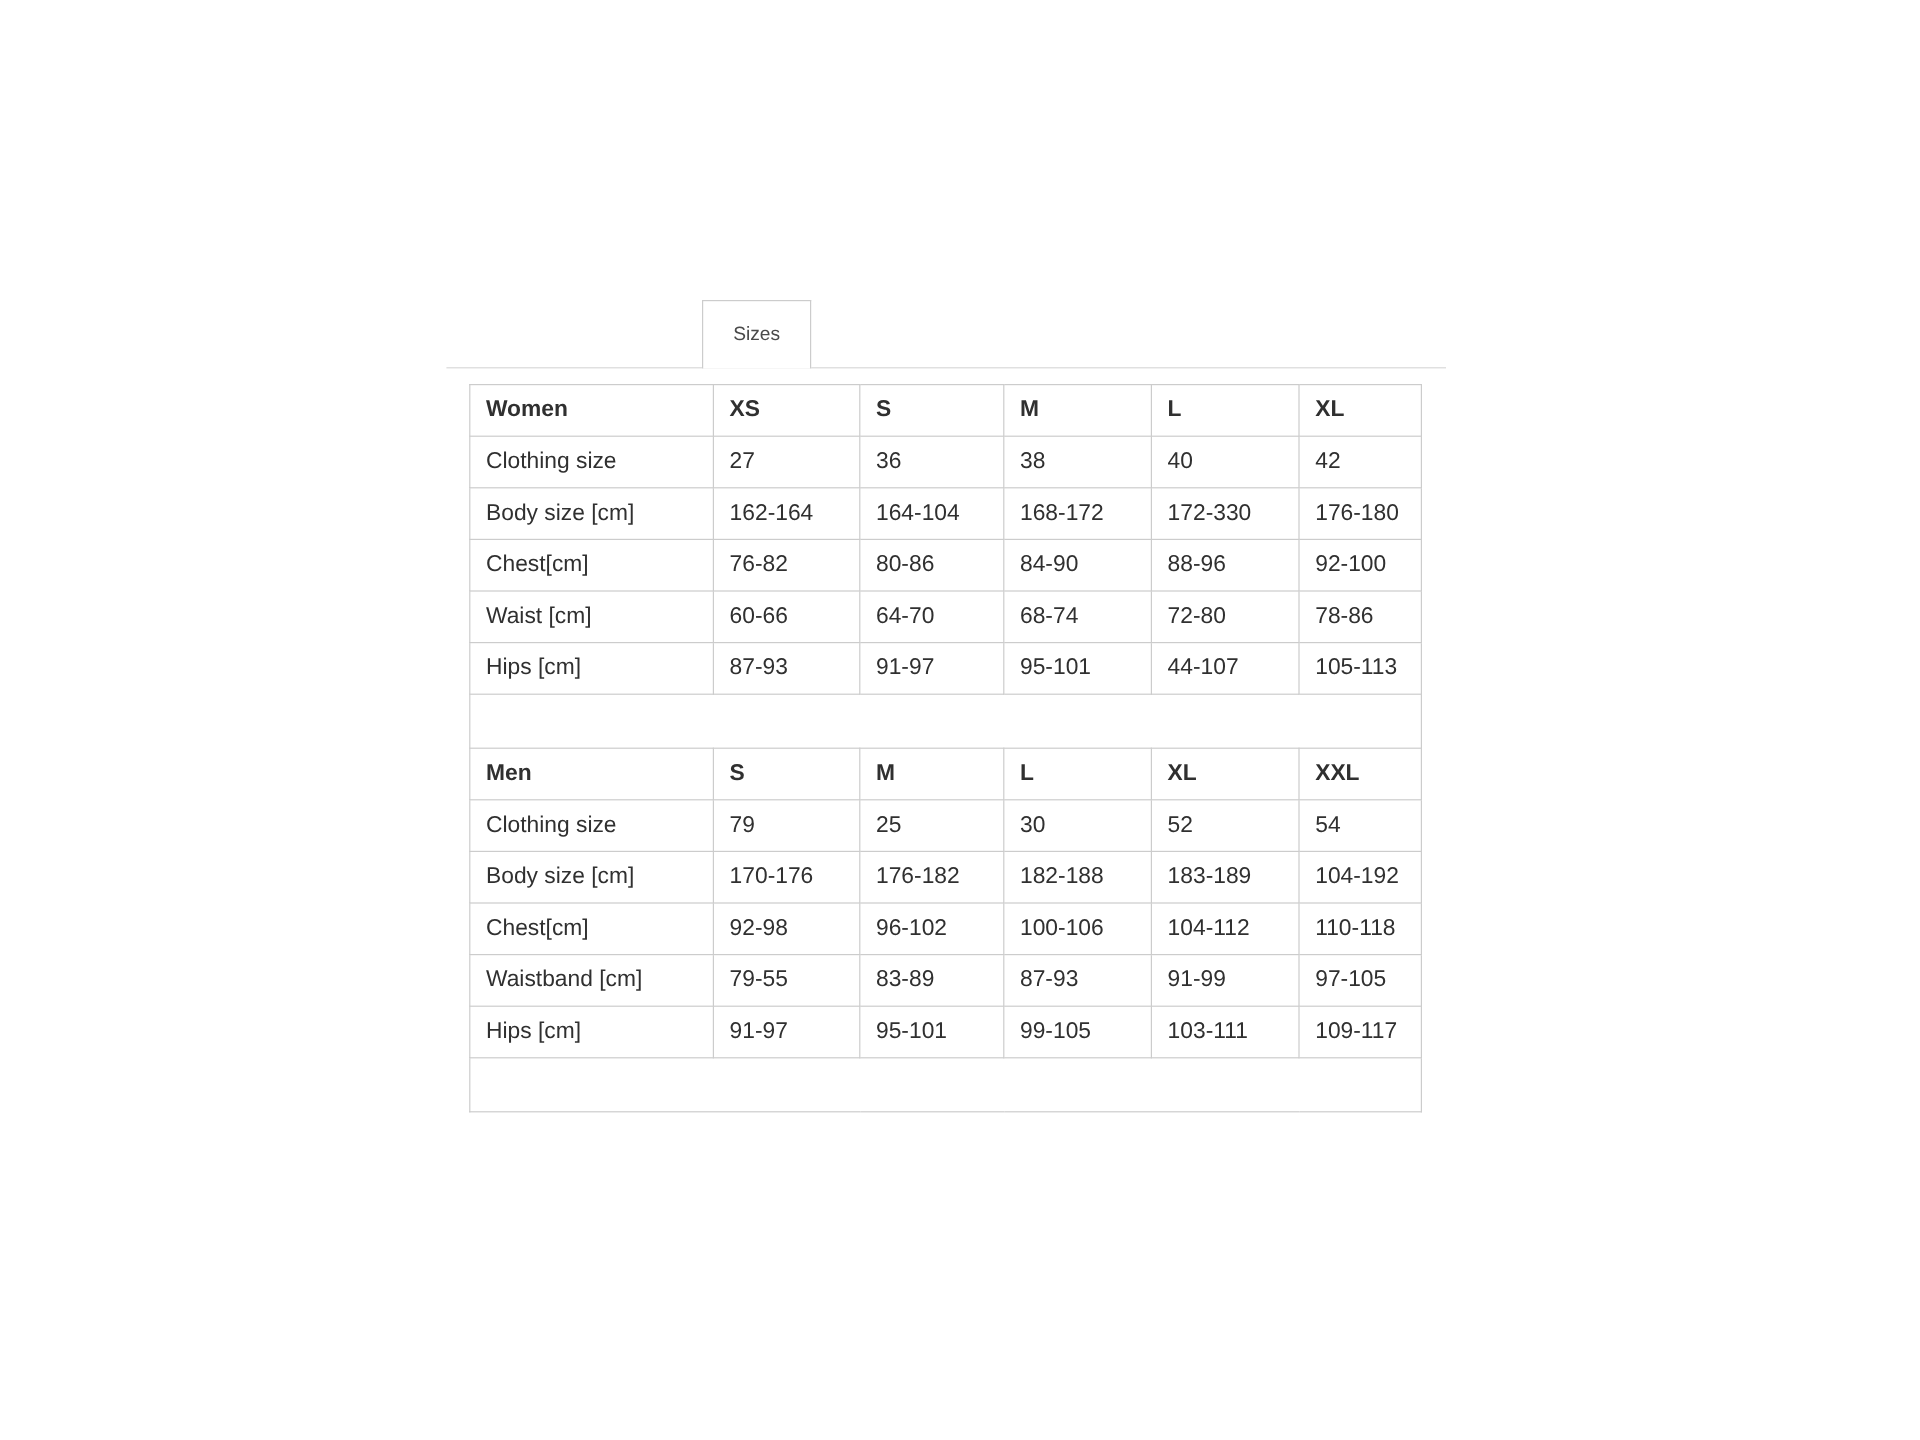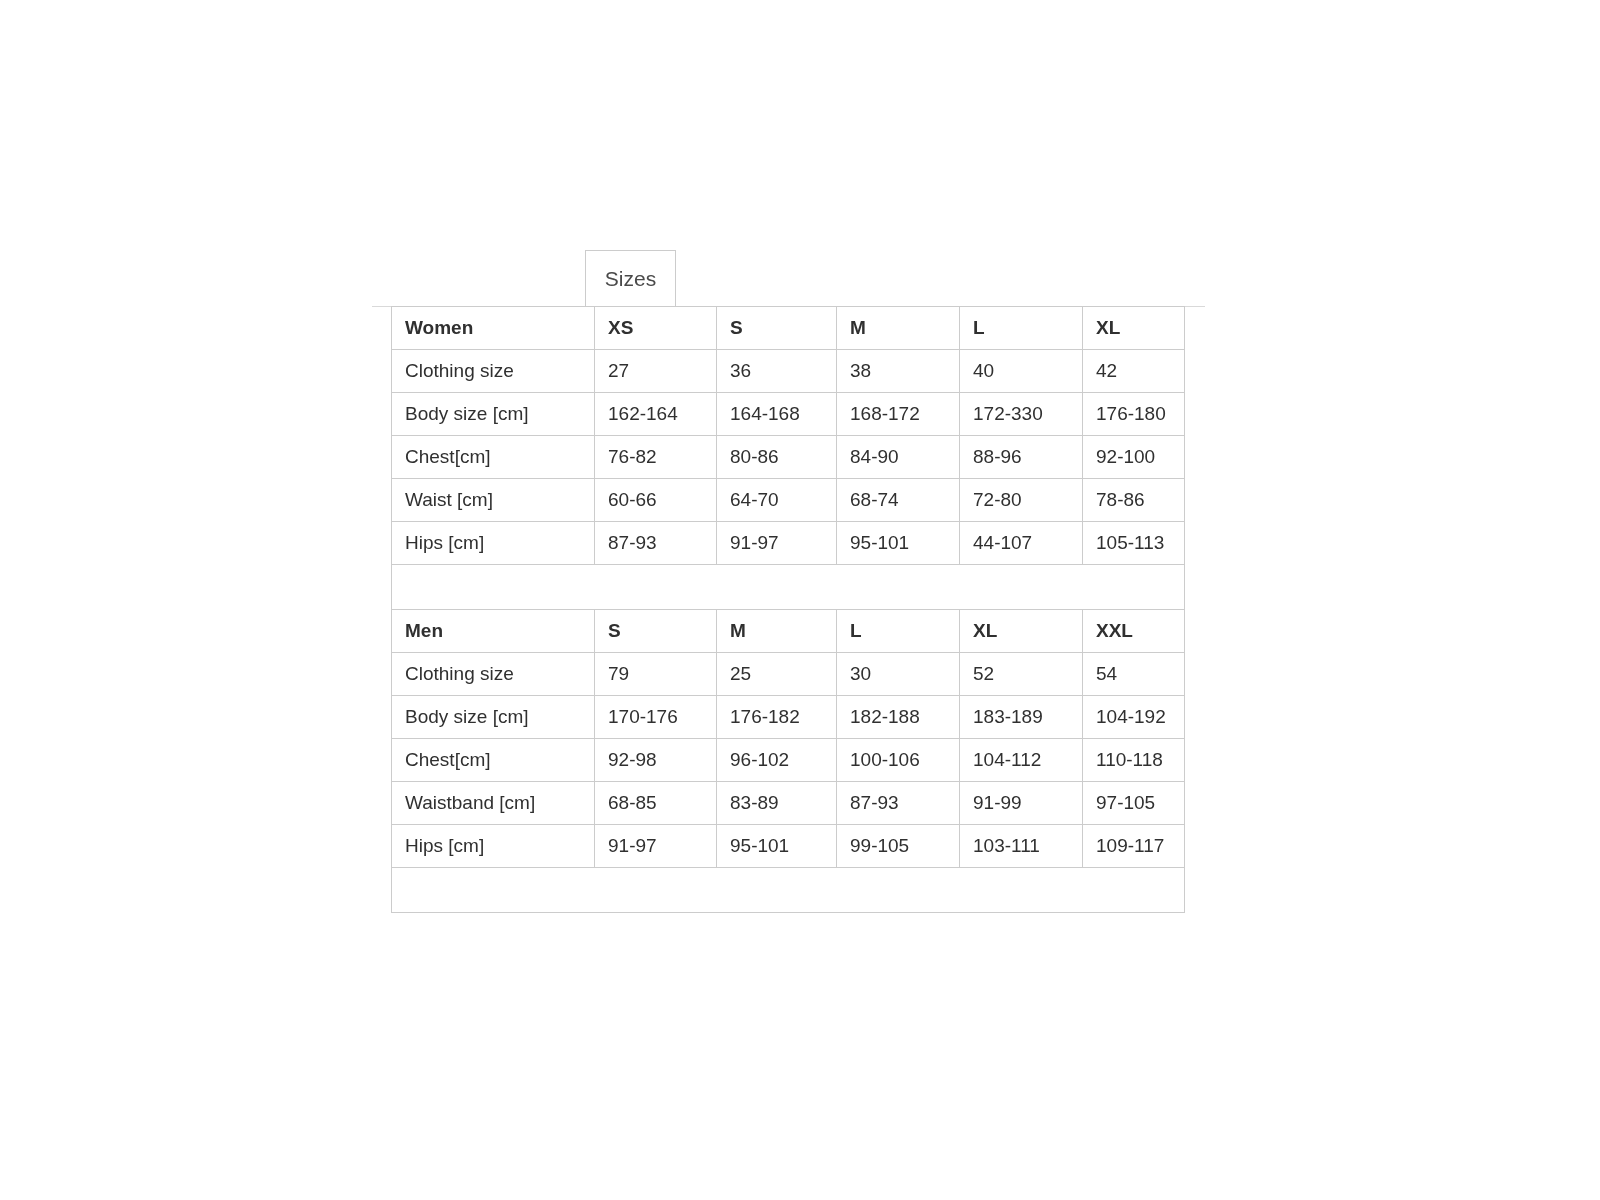--- a/index.html
+++ b/index.html
@@ -34,29 +34,29 @@
     top: 0;
     bottom: -1px;
     width: 91px;
     background: #ffffff;
     border: 1px solid var(--border, #cccccc);
     border-bottom: none;
     box-sizing: border-box;
     display: flex;
     align-items: center;
     justify-content: center;
-    font-size: 21px;
+    font-size: 16px;
     color: #4a4a4a;
     cursor: pointer;
   }
   
   table.sizes {
     position: absolute;
     left: 391px;
-    top: 306px;
+    top: 320px;
     border-collapse: collapse;
     table-layout: fixed;
     background: #ffffff;
   }
   table.sizes th,
   table.sizes td {
     border: 1px solid var(--border, #cccccc);
     height: 42px;
     padding: 0 6px 0 13px;
     text-align: left;
@@ -108,21 +108,21 @@
         <td>Clothing size</td>
         <td>27</td>
         <td>36</td>
         <td>38</td>
         <td>40</td>
         <td>42</td>
       </tr>
       <tr>
         <td>Body size [cm]</td>
         <td>162-164</td>
-        <td>164-168</td>
+        <td>164-104</td>
         <td>168-172</td>
         <td>172-330</td>
         <td>176-180</td>
       </tr>
       <tr>
         <td>Chest[cm]</td>
         <td>76-82</td>
         <td>80-86</td>
         <td>84-90</td>
         <td>88-96</td>
@@ -176,21 +176,21 @@
       <tr>
         <td>Chest[cm]</td>
         <td>92-98</td>
         <td>96-102</td>
         <td>100-106</td>
         <td>104-112</td>
         <td>110-118</td>
       </tr>
       <tr>
         <td>Waistband [cm]</td>
-        <td>68-85</td>
+        <td>79-55</td>
         <td>83-89</td>
         <td>87-93</td>
         <td>91-99</td>
         <td>97-105</td>
       </tr>
       <tr>
         <td>Hips [cm]</td>
         <td>91-97</td>
         <td>95-101</td>
         <td>99-105</td>

